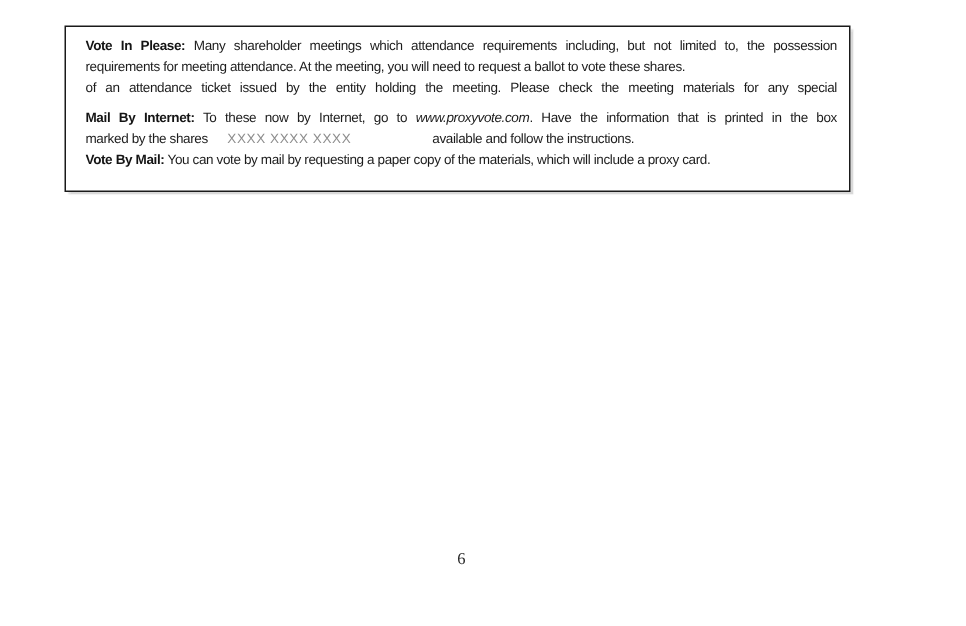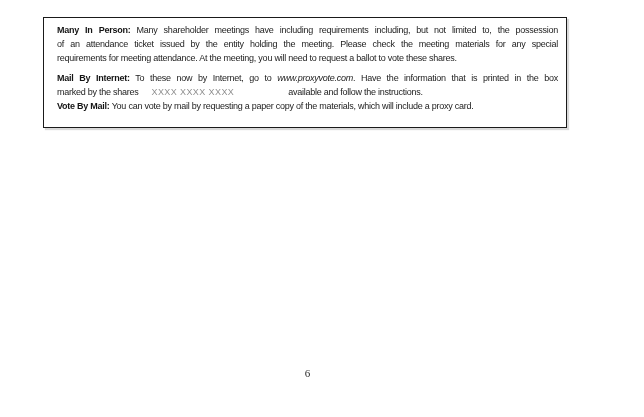--- a/index.html
+++ b/index.html
@@ -64,23 +64,23 @@
   }
 </style>
 </head>
 <body>
 
 <div class="page">
 
   <div class="notice-box">
 
     <div class="para1">
-      <div class="line jline"><b class="lbl">Many In Person:</b> <span>Many shareholder meetings have including requirements including, but not limited to, the possession</span></div>
+      <div class="line jline"><b class="lbl">Vote In Please:</b> <span>Many shareholder meetings which attendance requirements including, but not limited to, the possession</span></div>
+      <div class="line lline">requirements for meeting attendance. At the meeting, you will need to request a ballot to vote these shares.</div>
       <div class="line jline">of an attendance ticket issued by the entity holding the meeting. Please check the meeting materials for any special</div>
-      <div class="line lline">requirements for meeting attendance. At the meeting, you will need to request a ballot to vote these shares.</div>
     </div>
 
     <div class="para2">
       <div class="line jline"><b class="lbl">Mail By Internet:</b> <span>To these now by Internet, go to</span> <span class="i">www.proxyvote.com</span><span>. Have the information that is printed in the box</span></div>
       <div class="line lline"><span>marked by the shares</span><span class="ph">XXXX XXXX XXXX</span><span>available and follow the instructions.</span></div>
     </div>
 
     <div class="para3">
       <div class="line lline"><b class="lbl">Vote By Mail:</b> <span>You can vote by mail by requesting a paper copy of the materials, which will include a proxy card.</span></div>
     </div>

